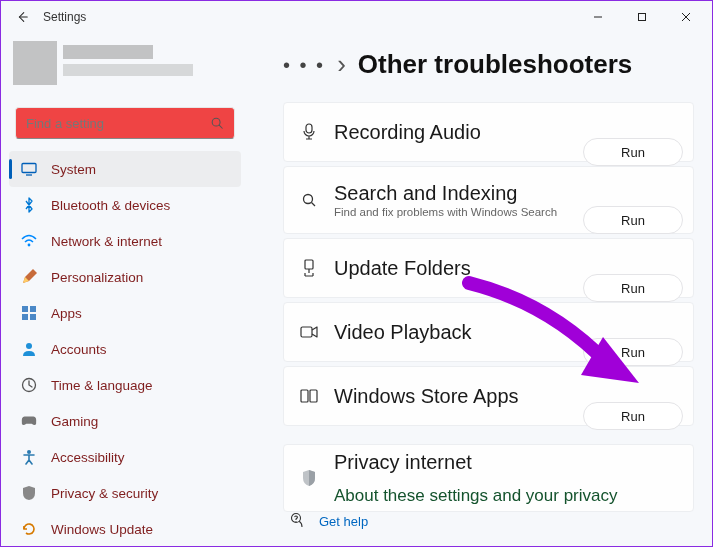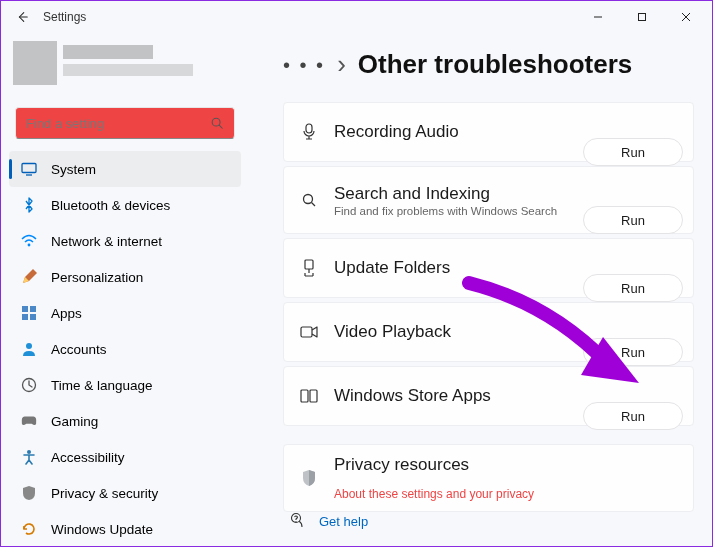--- a/index.html
+++ b/index.html
@@ -70,21 +70,21 @@
   
   .nav { flex:1; overflow:hidden; }
   .nav-item {
     height:36px;
     border-radius:4px;
     display:flex;
     align-items:center;
     gap:14px;
     padding:0 10px 0 12px;
     font-size:13.5px;
-    color:#000000;
+    color:#7f1d1d;
     cursor:default;
     position:relative;
   }
   .nav-item + .nav-item { margin-top:0; }
   .nav-item.selected {
     background:#ecedef;
   }
   .nav-item.selected::before {
     content:"";
     position:absolute;
@@ -112,23 +112,23 @@
     border-radius:4px;
     height:60px;
     display:flex;
     align-items:center;
     padding:0 10px 0 16px;
     gap:16px;
   }
   .card.tall { height:68px; }
   .card .cicon { width:18px; height:18px; display:flex; align-items:center; justify-content:center; flex:0 0 18px;}
   .card .clabelbox { flex:1; display:flex; flex-direction:column; }
-  .card .ctitle { font-size:17px; color:#1a1a1a; }
+  .card .ctitle { font-size:20px; color:#1a1a1a; }
   .card .csub { font-size:11.5px; color:#666; margin-top:1px; }
-  .card .clink { font-size:12px; color:#ef4444; margin-top:12px; }
+  .card .clink { font-size:17px; color:#14532d; margin-top:12px; }
   .run-btn {
     width:100px; height:28px;
     background:#fff;
     border:1px solid #e4e4e7;
     border-radius:16px;
     font-size:13px; color:#1a1a1a;
     display:flex; align-items:center; justify-content:center;
     cursor:default;
     margin-top:40px;
   }
@@ -384,21 +384,21 @@
       <div style="height:10px"></div>
 
       <div class="card tall">
         <span class="cicon">
           <svg width="16" height="18" viewBox="0 0 16 18">
               <path d="M8 1 L14 3 V9 Q14 15 8 17 Q2 15 2 9 V3 Z" fill="#bfc3c7"></path>
               <path d="M8 1 L14 3 V9 Q14 15 8 17 Z" fill="#9aa0a6"></path>
             </svg>
         </span>
         <div class="clabelbox">
-          <div class="ctitle">Privacy resources</div>
+          <div class="ctitle">Privacy internet</div>
           <div class="clink">About these settings and your privacy</div>
         </div>
       </div>
 
     </div>
 
     <div class="helprow">
       <span>
         <svg width="16" height="16" viewBox="0 0 16 16">
             <circle cx="7" cy="6" r="4.5" stroke="#333" stroke-width="1.1" fill="none"></circle>

